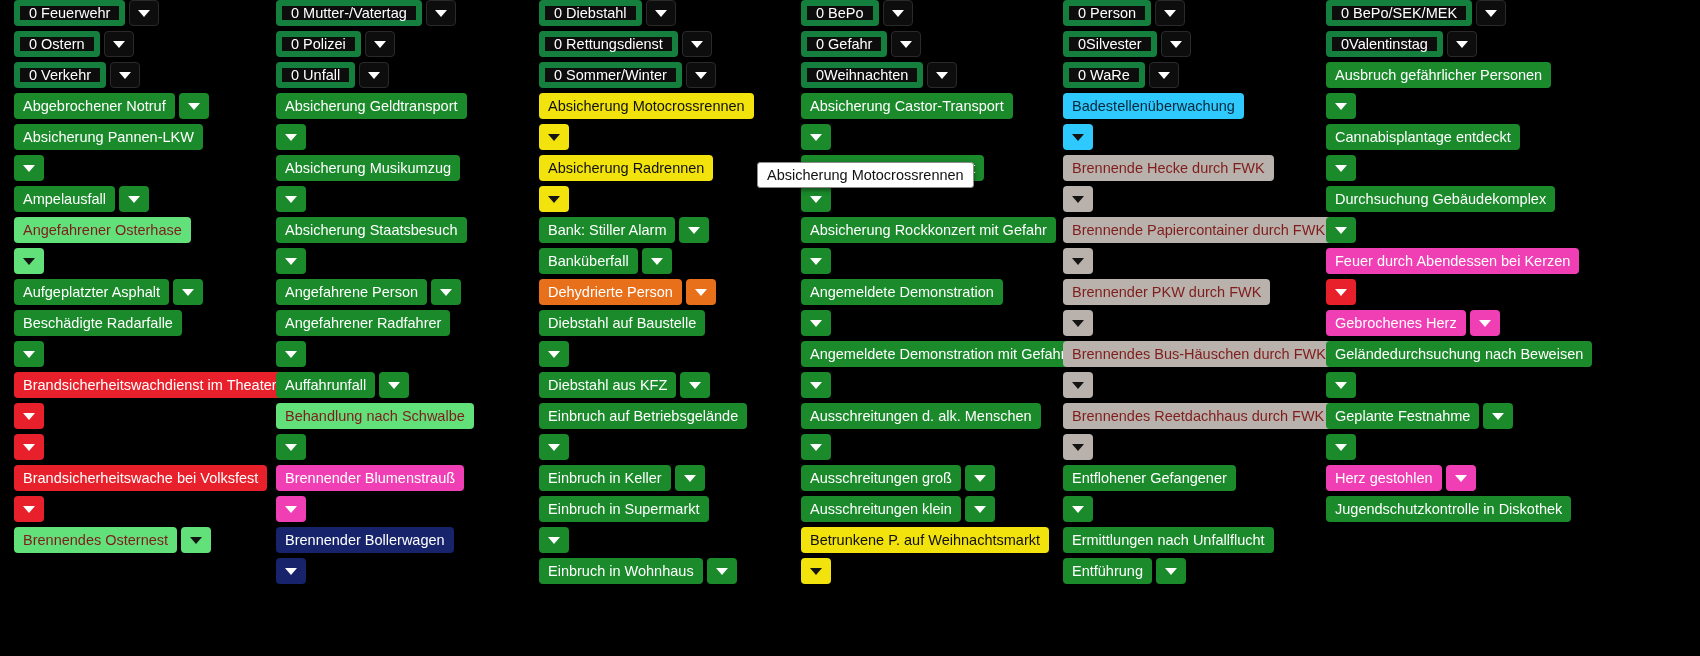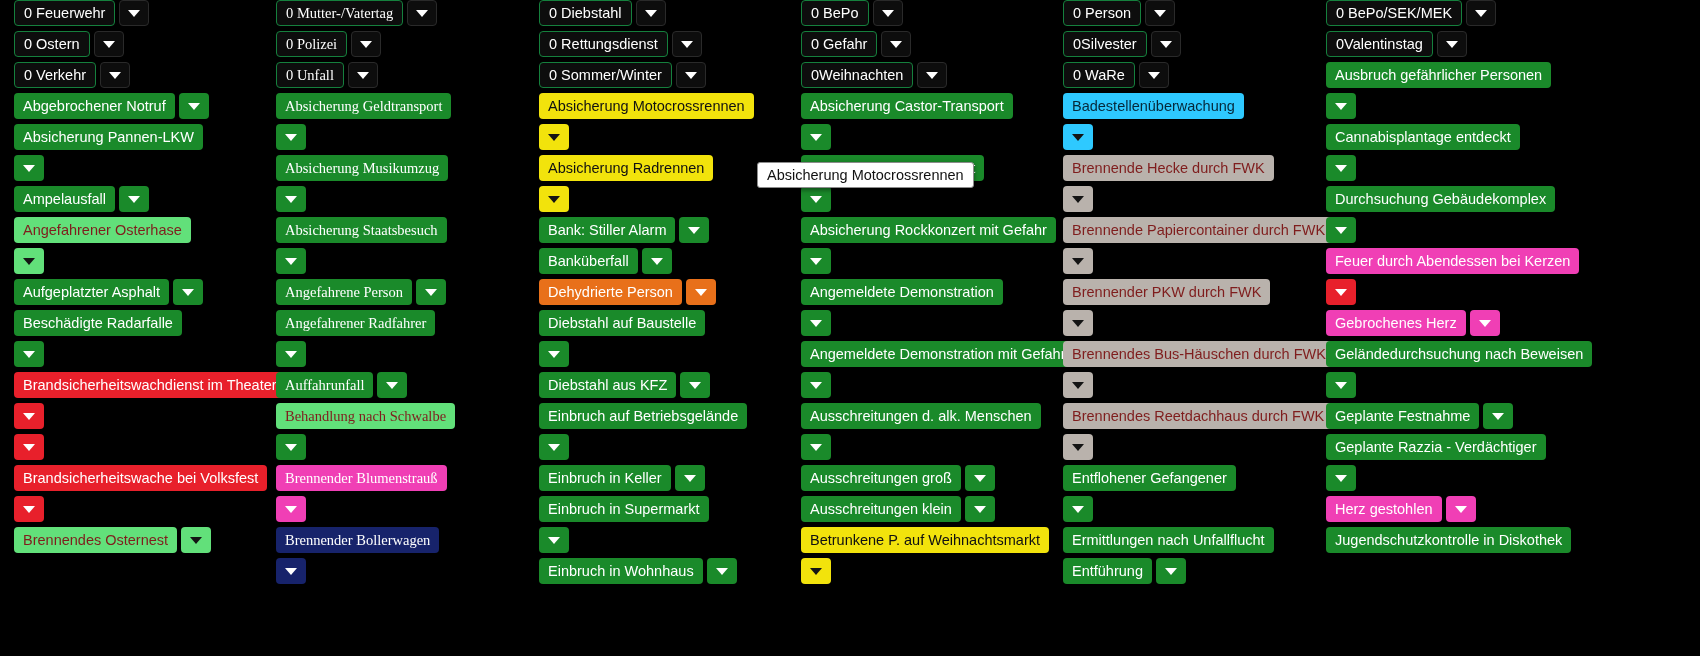--- a/index.html
+++ b/index.html
@@ -42,21 +42,21 @@
   }
   .chip.green   { background: #1a8a2a; }
   .chip.yellow  { background: #f2e30c; color: #111111; }
   .chip.lgreen  { background: #62e07a; color: #7f1d1d; }
   .chip.red     { background: #e8202b; }
   .chip.pink    { background: #f03fb5; }
   .chip.cyan    { background: #2ec9ff; color: #06283a; }
   .chip.orange  { background: #e8701a; }
   .chip.navy    { background: #17236b; }
   .chip.grey    { background: #b9b2ac; color: #7f1d1d; text-align: center; }
-  .chip.black   { background: #0d0d0d; color: #ffffff; border: 1px solid #15803d; }
+  .chip.black   { background: #0d0d0d; color: #ffffff; border: 6px solid #15803d; }
 
   .caret {
     display: inline-flex;
     align-items: center;
     justify-content: center;
     width: 30px;
     height: 26px;
     margin-left: 4px;
     border-radius: 4px;
     flex: 0 0 auto;
@@ -243,21 +243,21 @@
         <div class="chip-group">
           <div class="chip lgreen">Brennendes Osternest</div>
           <div class="caret lgreen">
             <svg width="12" height="8" viewBox="0 0 12 8">
               <polygon points="0,1 12,1 6,8"></polygon>
             </svg>
           </div>
         </div>
       </div>
     </div>
-    <div class="column" style="left: 276px; font-family: Liberation Serif, serif;">
+    <div class="column" style="left: 276px;">
       <div class="row">
         <div class="chip-group">
           <div class="chip black">0 Mutter-/Vatertag</div>
           <div class="caret black">
             <svg width="12" height="8" viewBox="0 0 12 8">
               <polygon points="0,1 12,1 6,8"></polygon>
             </svg>
           </div>
         </div>
       </div>
@@ -959,25 +959,20 @@
         </div>
       </div>
       <div class="row">
         <div class="chip-group">
           <div class="chip green">Geplante Festnahme</div>
           <div class="caret green">
             <svg width="12" height="8" viewBox="0 0 12 8">
               <polygon points="0,1 12,1 6,8"></polygon>
             </svg>
           </div>
-        </div>
-      </div>
-      <div class="row">
-        <div class="chip-group">
-          <div class="chip green">Geplante Razzia - Verdächtiger</div>
         </div>
       </div>
       <div class="row">
         <div class="chip-group">
           <div class="caret green standalone">
             <svg width="12" height="8" viewBox="0 0 12 8">
               <polygon points="0,1 12,1 6,8"></polygon>
             </svg>
           </div>
         </div>

